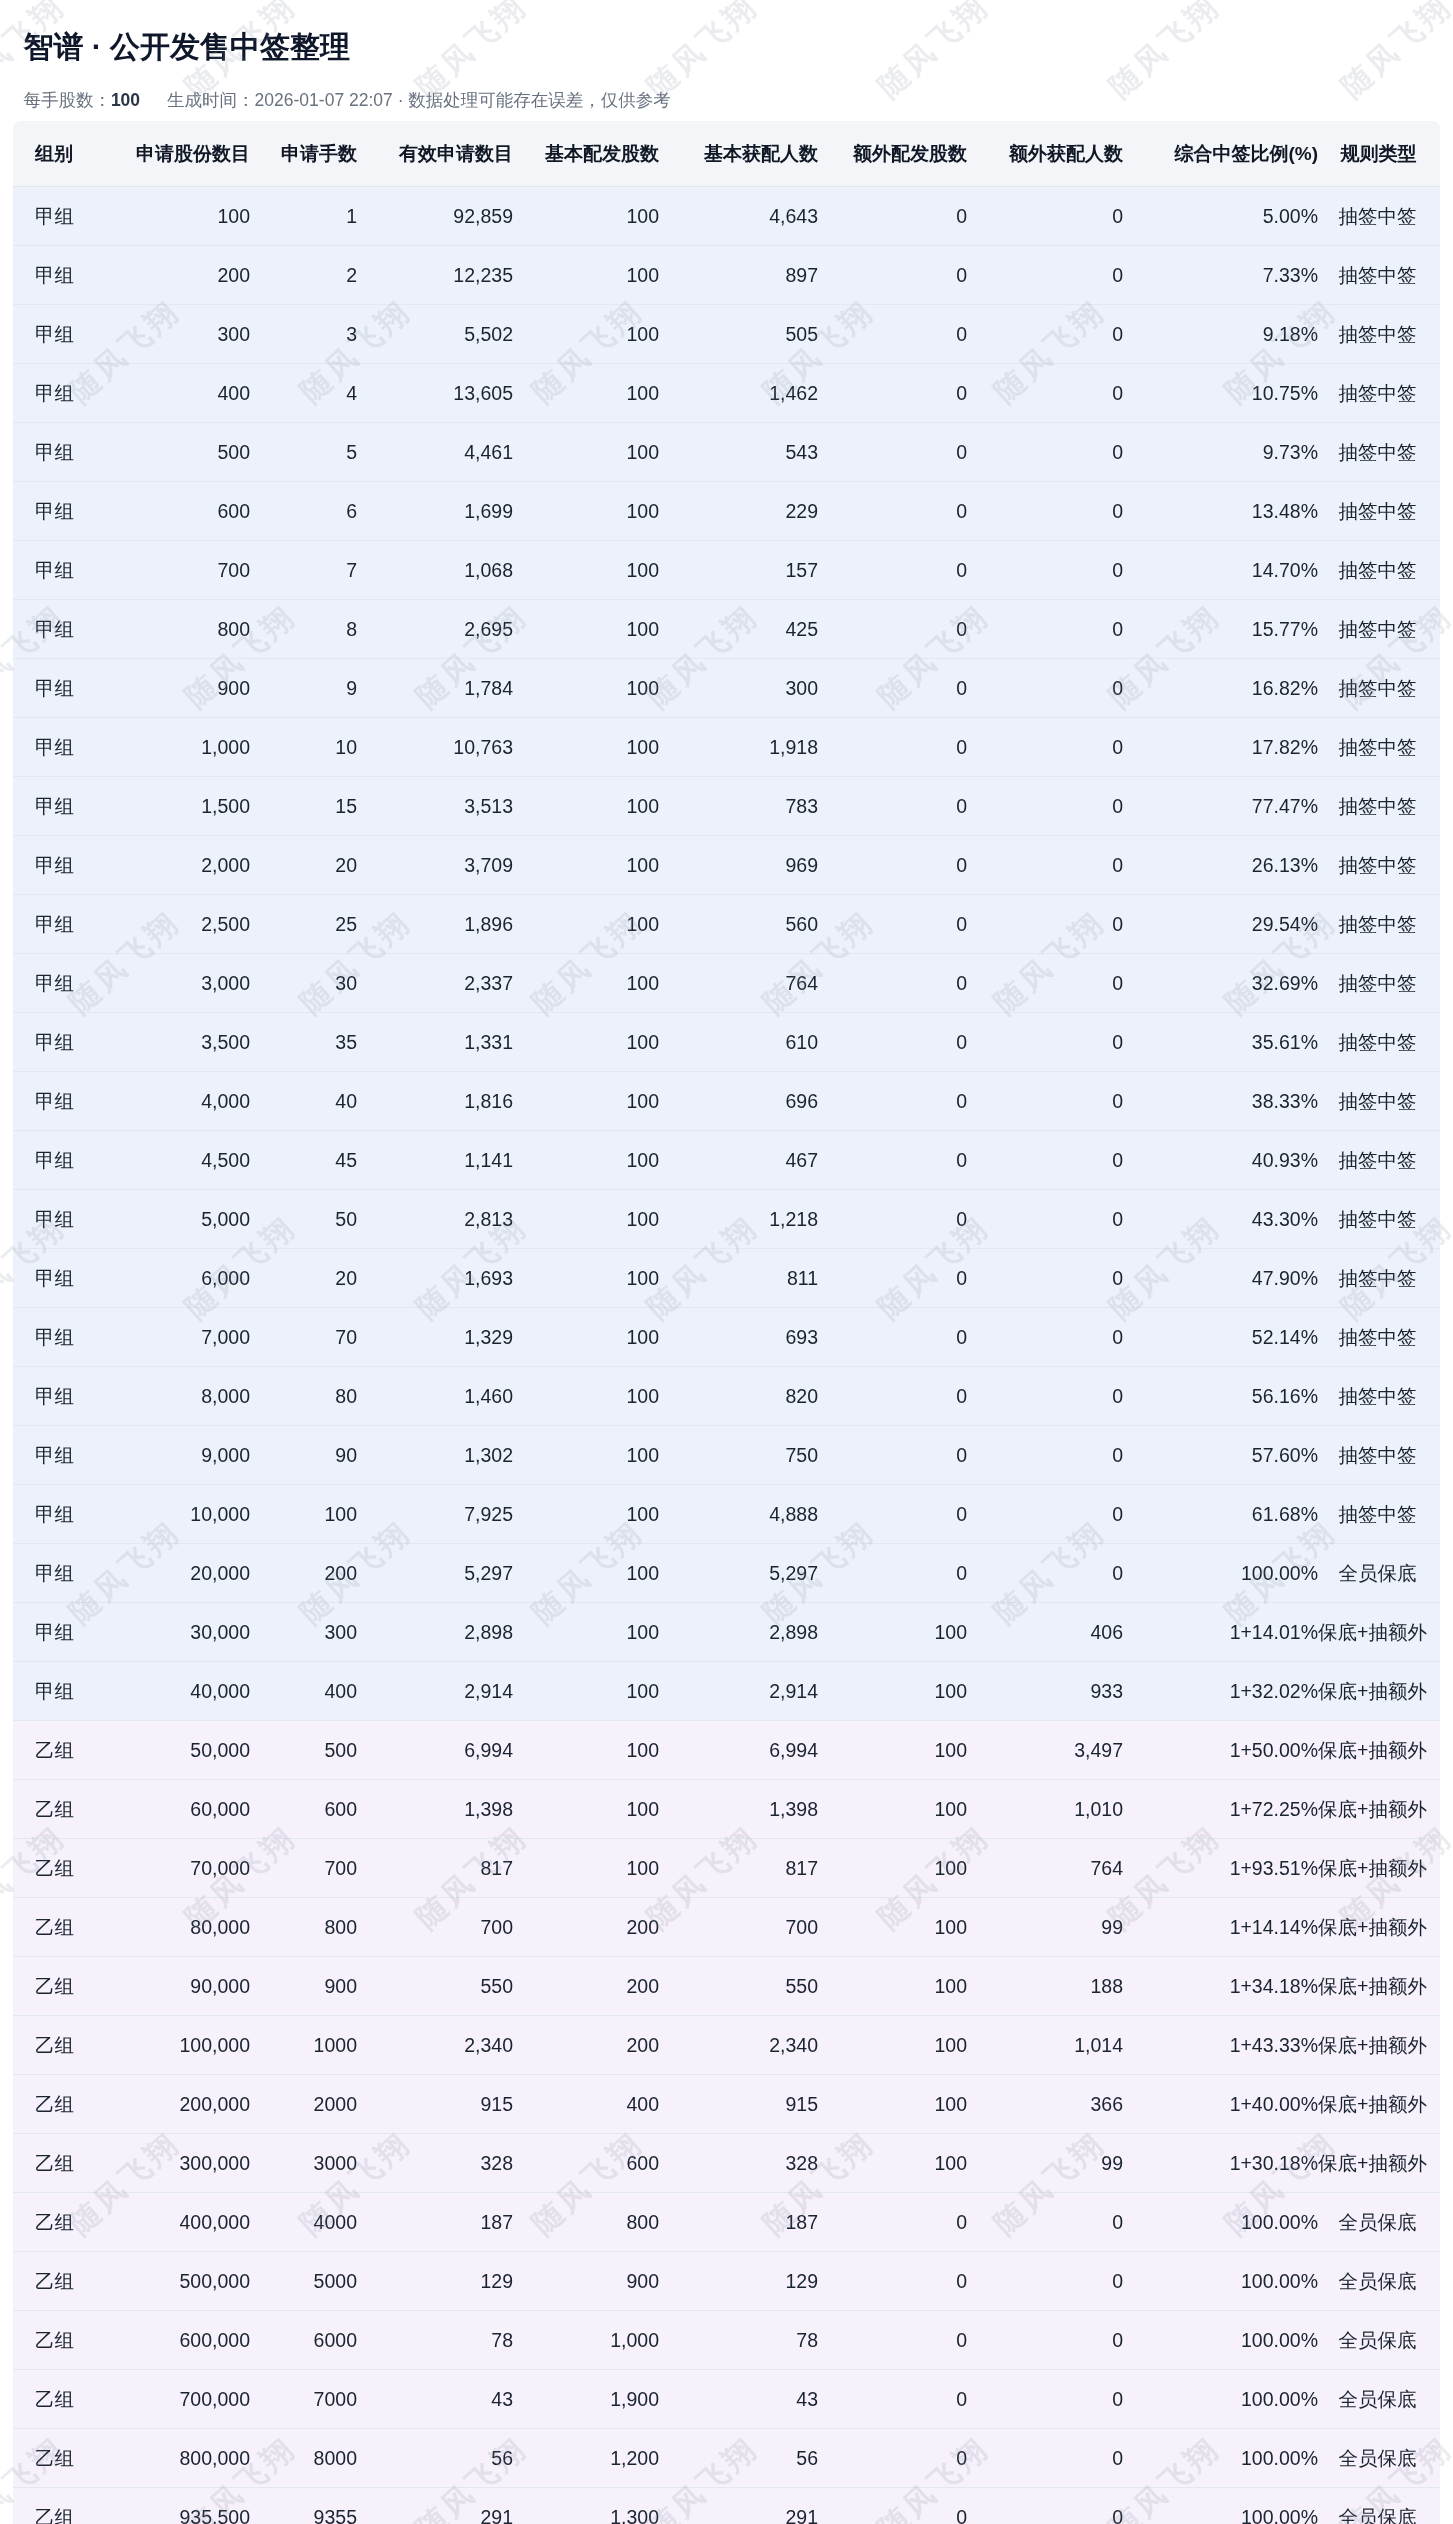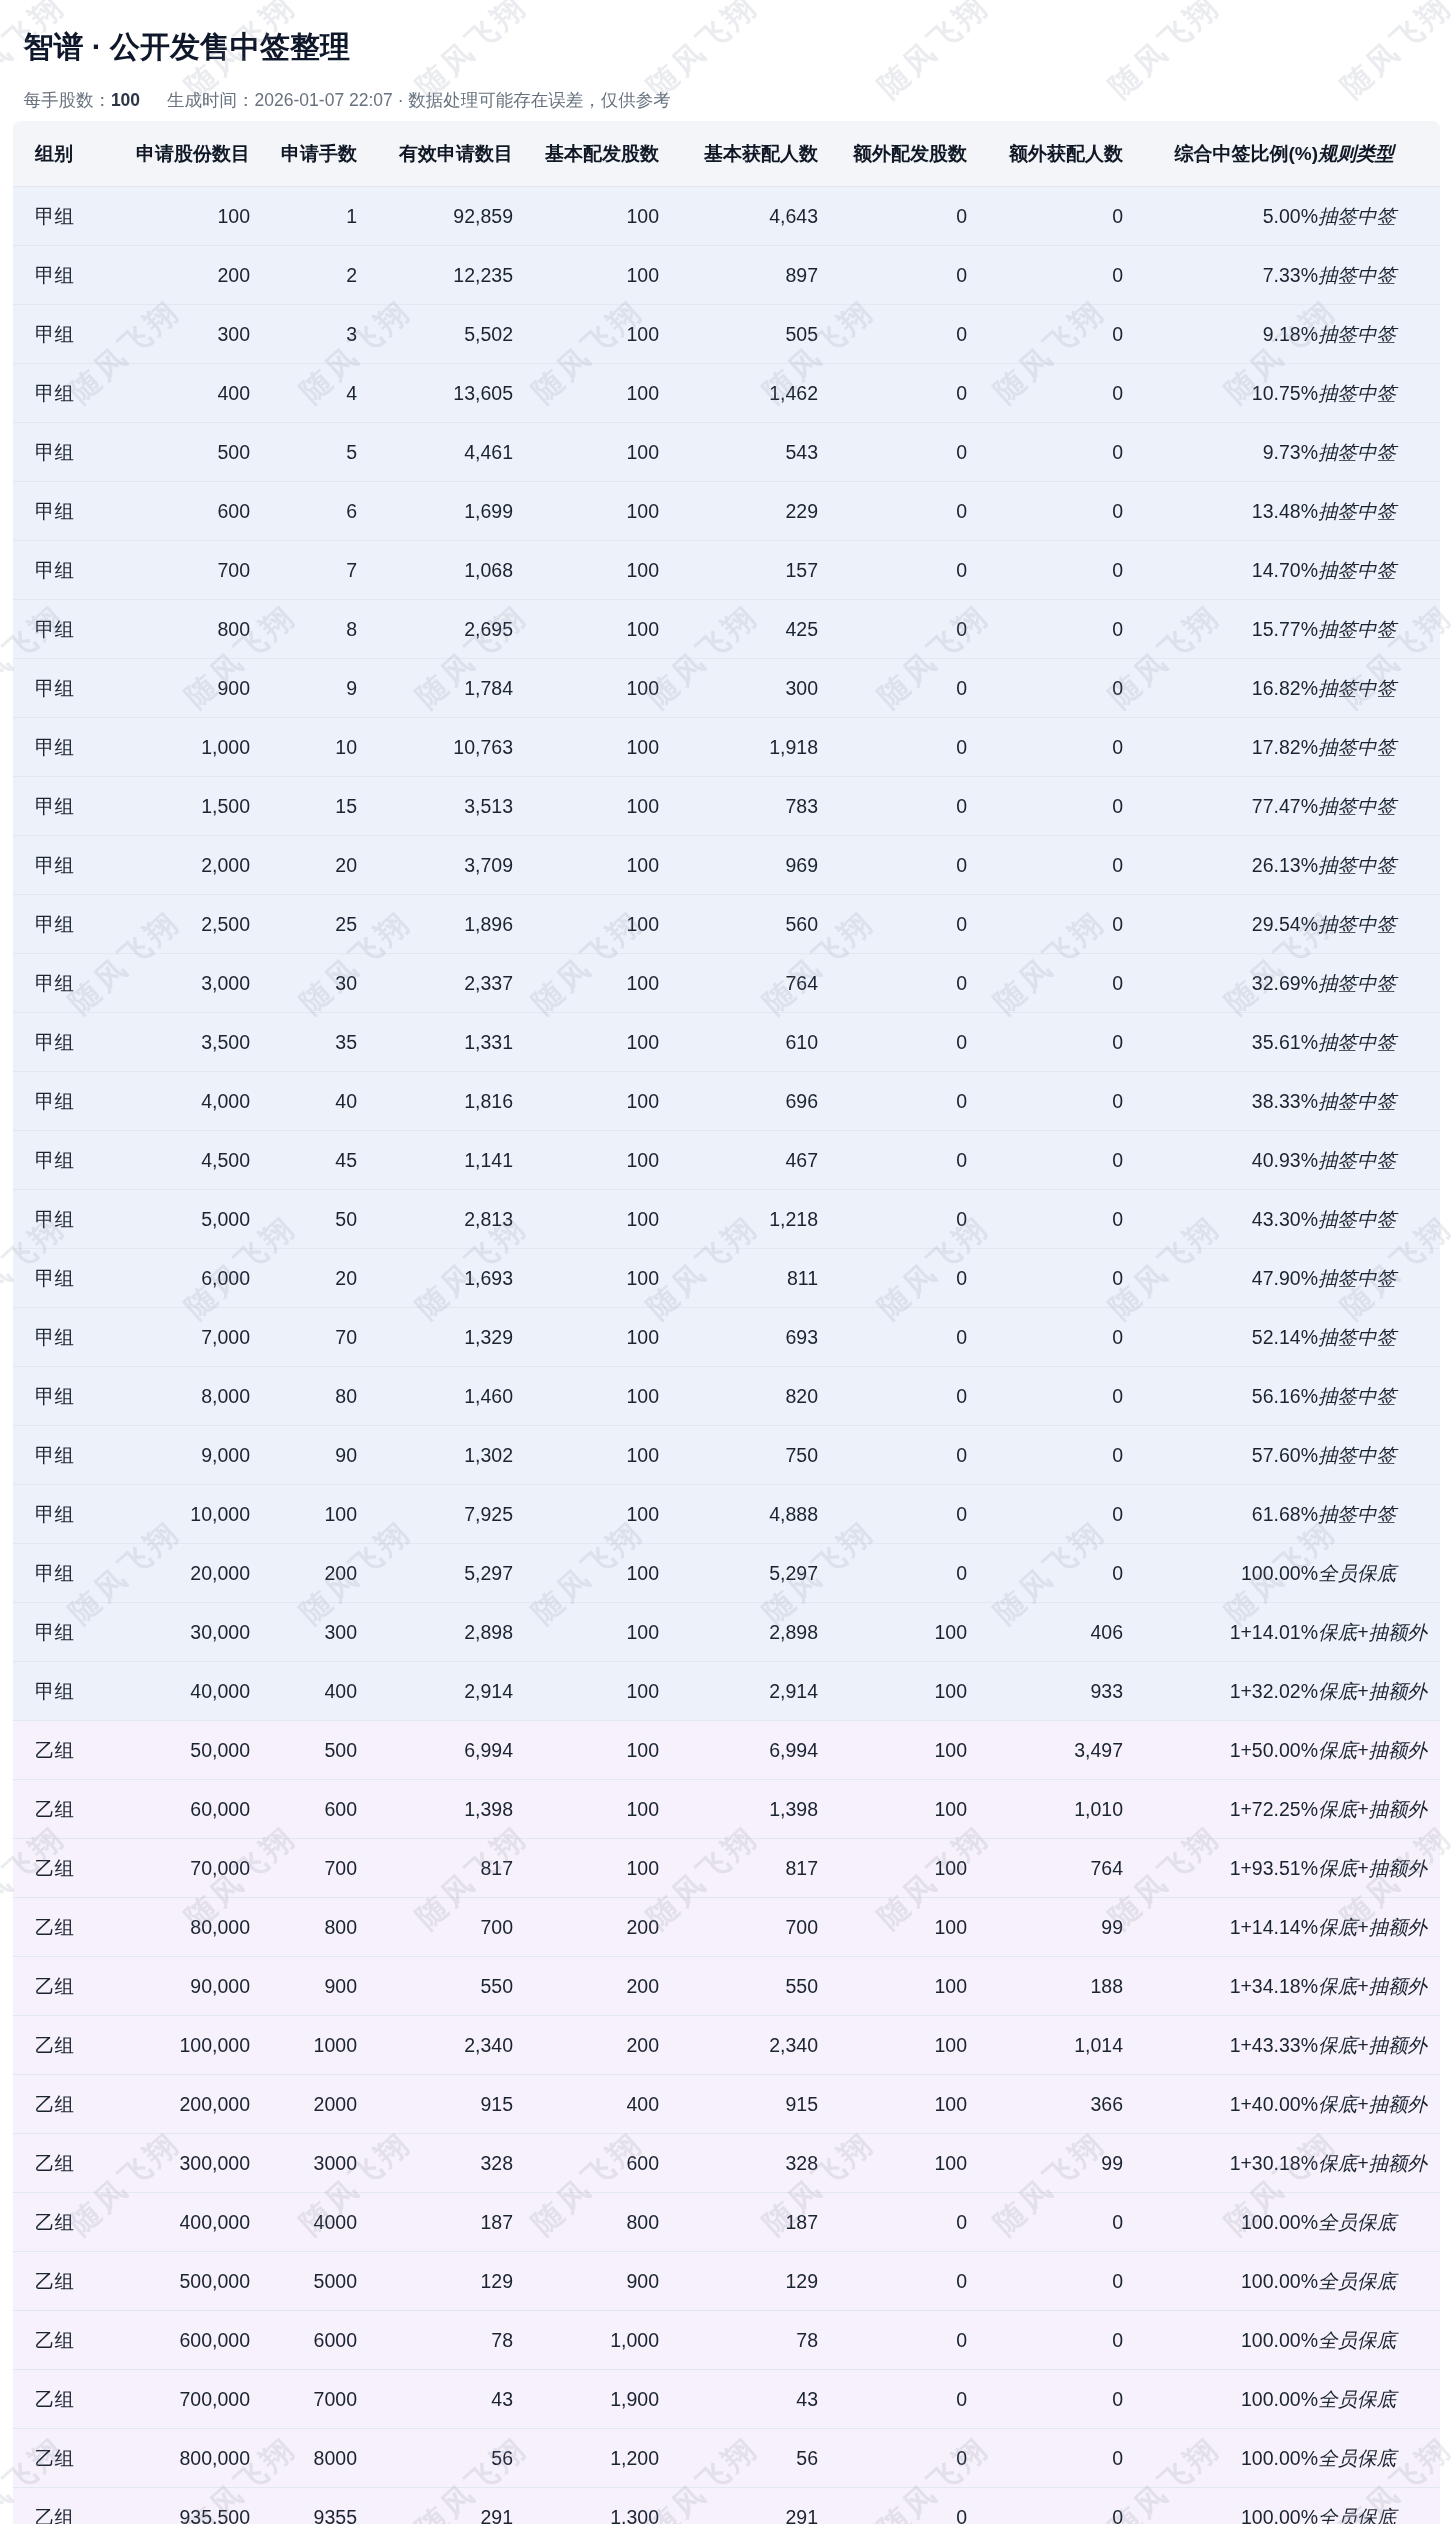--- a/index.html
+++ b/index.html
@@ -31,21 +31,21 @@
   tbody td{
     height:58px;font-size:19.5px;color:#1a2330;padding:0;vertical-align:middle;
     border-bottom:0.6px solid #e3e8f0;white-space:nowrap;
   }
   tbody tr:last-child td{border-bottom:none;}
   tr.group-a td{background:#edf2fa;}
   tr.group-b td{background:#f6f1fa;}
   .al{text-align:left;}
   .ar{text-align:right;}
   th.col-group,td.col-group{padding-left:22px;text-align:left;}
-  th.col-rule,td.col-rule{padding-right:23.4px;text-align:left;font-style:italic;}
+  th.col-rule,td.col-rule{padding-right:23.4px;text-align:right;}
 </style>
 </head>
 <body>
 
 <div id="watermark-layer">
     <span style="left: -58px; top: 26px;">随风飞翔</span>
     <span style="left: 173px; top: 26px;">随风飞翔</span>
     <span style="left: 404px; top: 26px;">随风飞翔</span>
     <span style="left: 635px; top: 26px;">随风飞翔</span>
     <span style="left: 866px; top: 26px;">随风飞翔</span>

